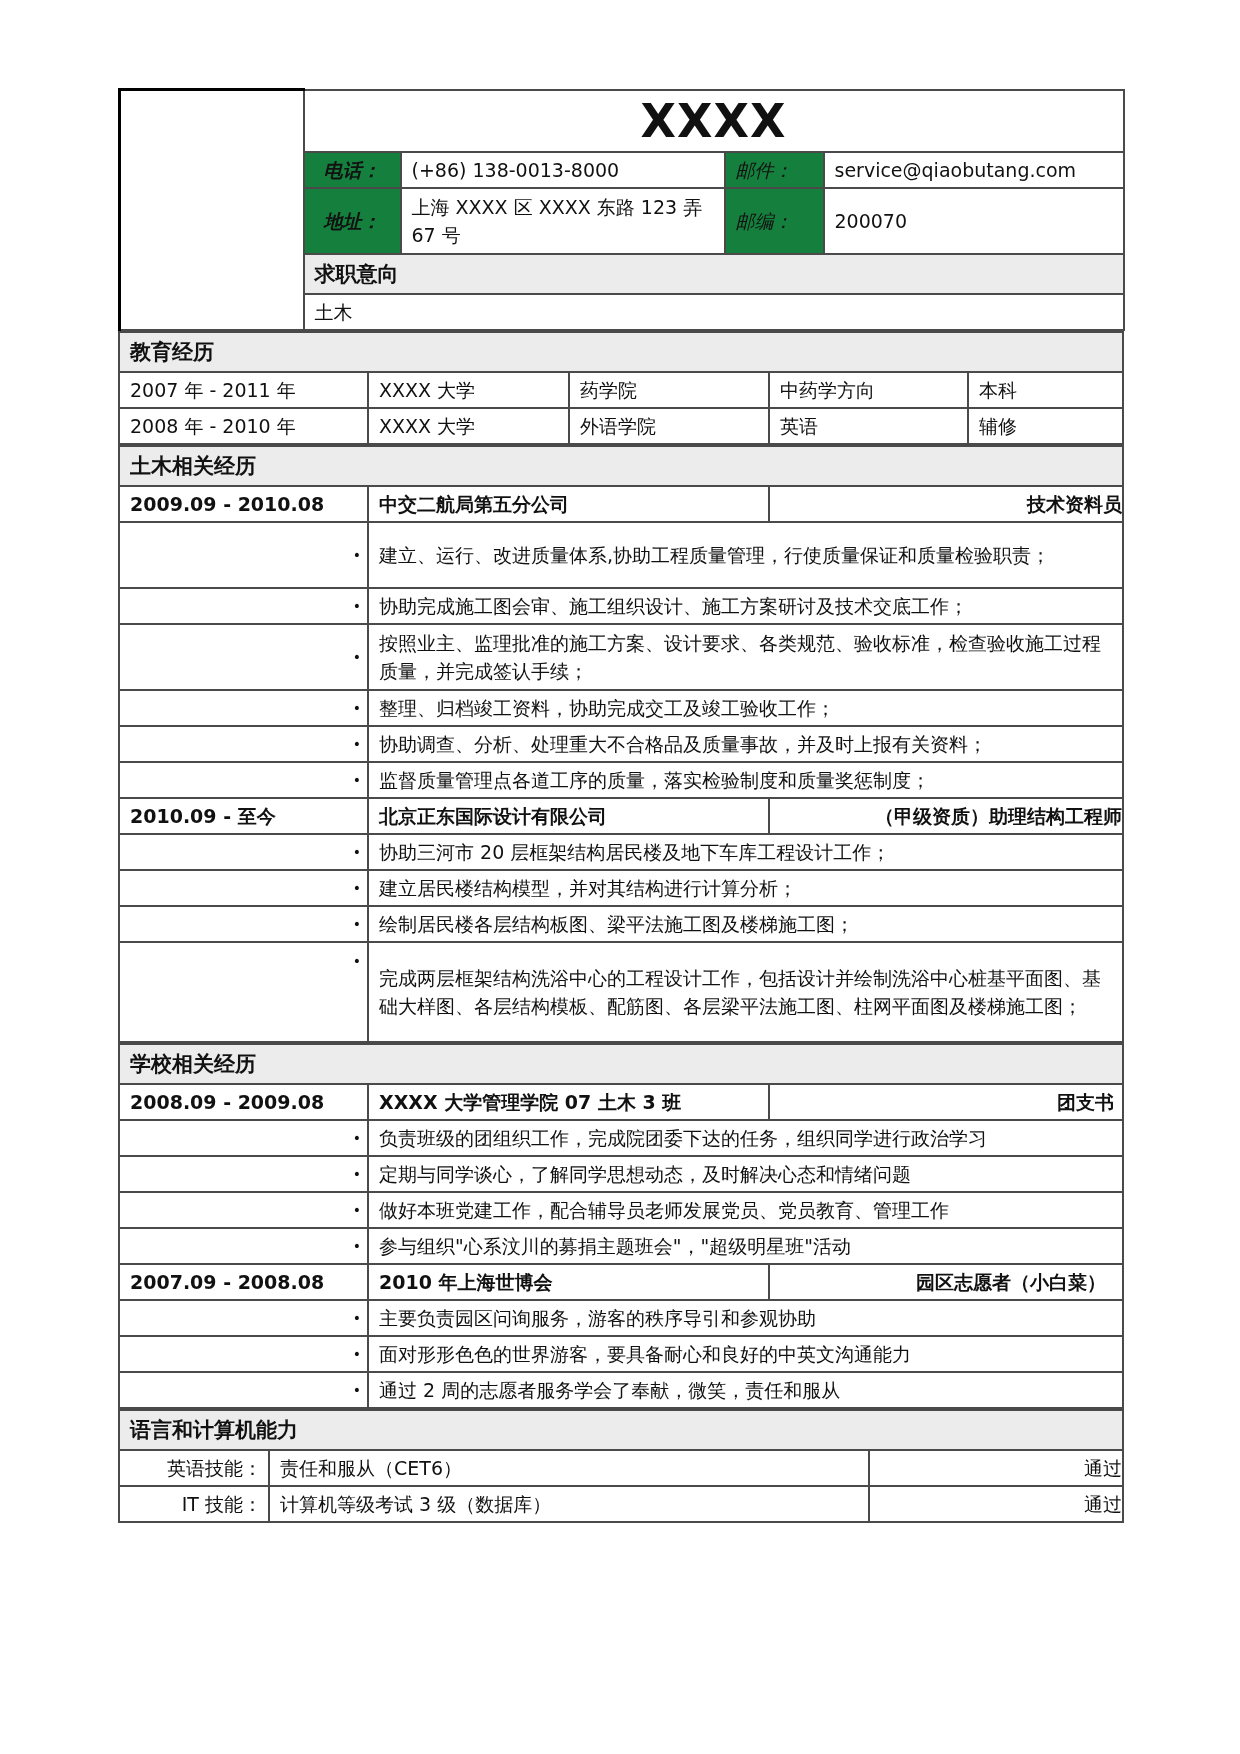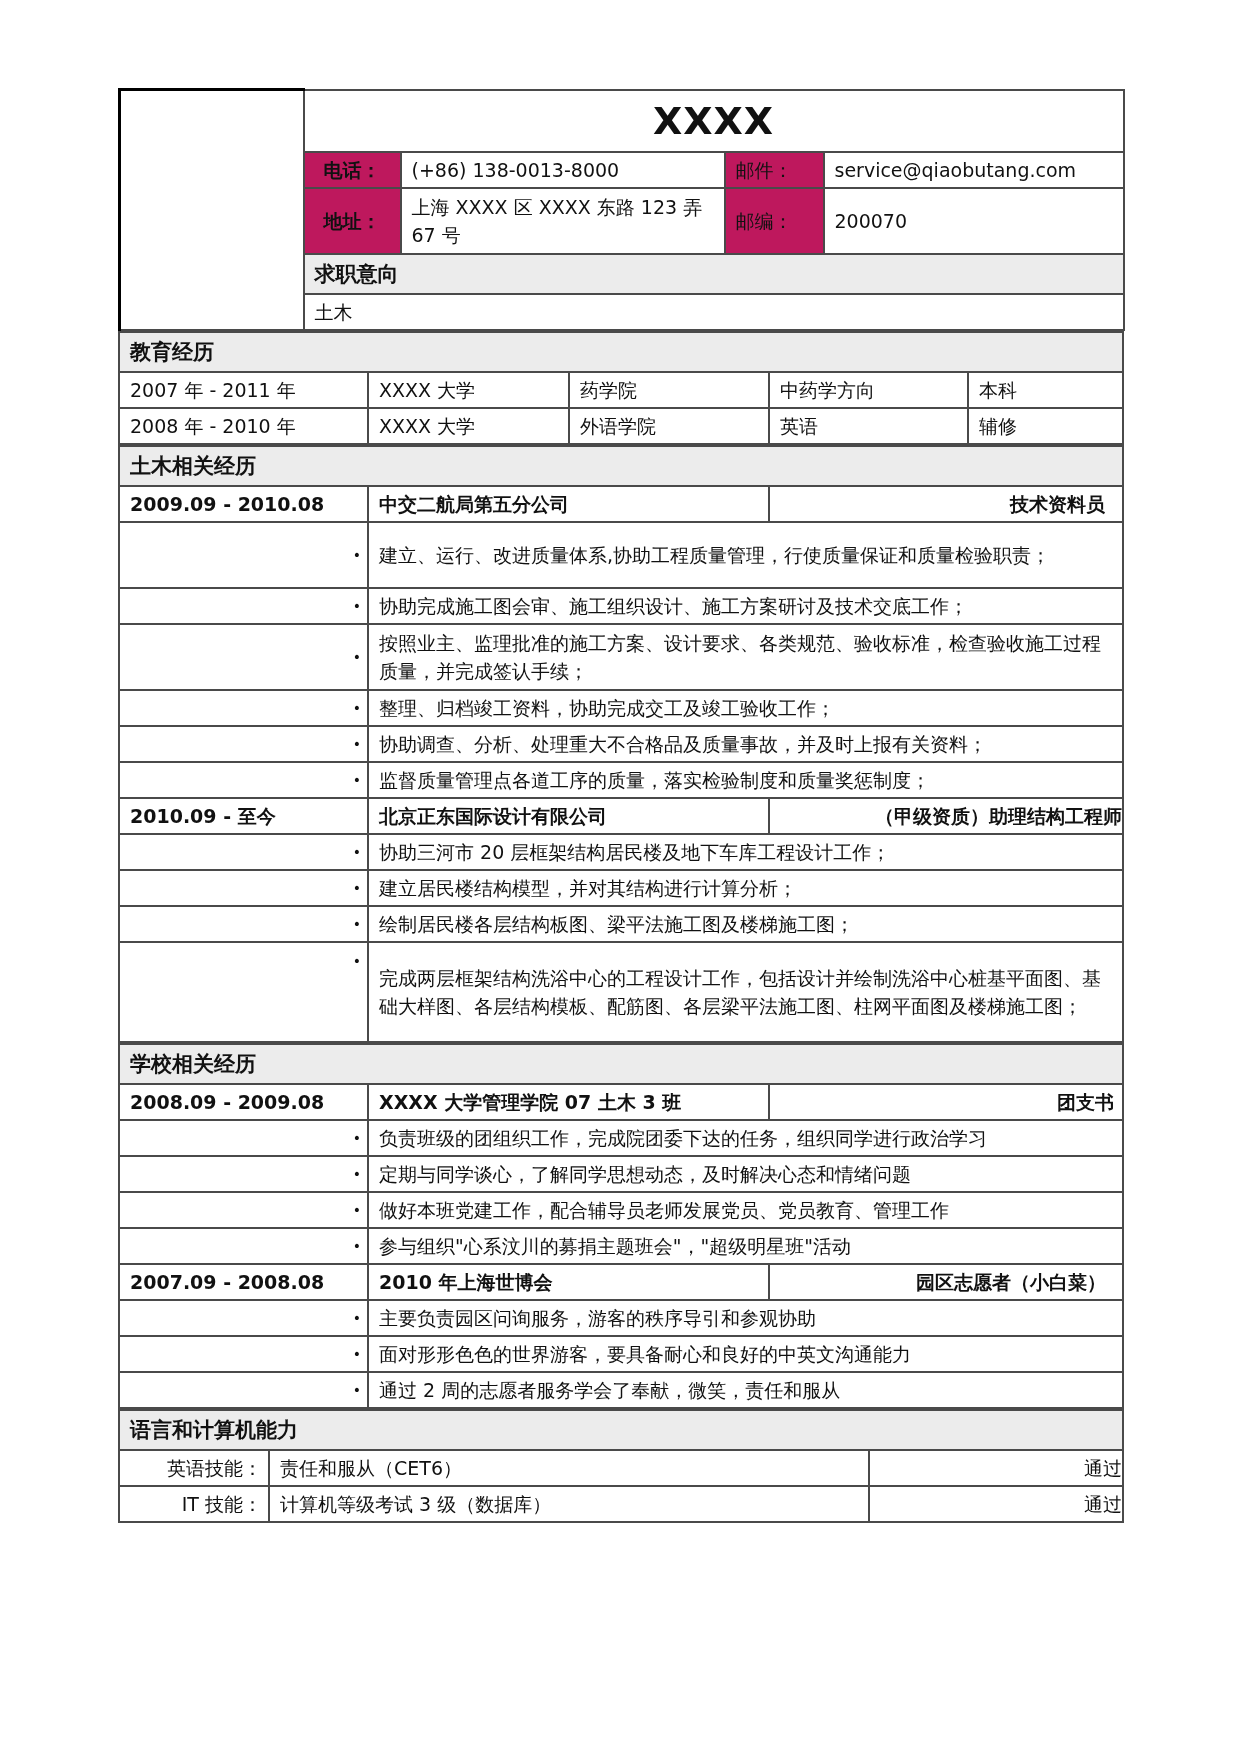--- a/index.html
+++ b/index.html
@@ -1,26 +1,26 @@
 <!DOCTYPE html>
 <html><head>
 <meta charset="utf-8">
 <style>
   html, body { margin: 0; padding: 0; background: #ffffff; }
   body { width: 1240px; height: 1754px; position: relative; font-family: "DejaVu Sans", "Liberation Sans", sans-serif; color: #111; }
   .page { position: absolute; left: 118px; top: 88px; width: 1004px; }
   table { border-collapse: collapse; width: 1004px; table-layout: fixed; }
   td { border: 2px solid #4a4a4a; padding: 0 10px; font-size: 19px; height: 34px; vertical-align: middle; line-height: 28px; overflow: hidden; white-space: nowrap; }
   .wrap { white-space: normal; margin-top: 10px; }
-  .gray { background: #be185d; }
+  .gray { background: #15803d; font-style: italic; }
   .sec { background: #ececec; font-weight: bold; font-size: 21px; height: 38px; }
   .bold { font-weight: bold; }
   .right { text-align: right; }
   .center { text-align: center; }
-  .title { font-size: 38px; font-weight: bold; text-align: center; height: 60px; letter-spacing: 1px; }
+  .title { font-size: 46px; font-weight: bold; text-align: center; height: 60px; letter-spacing: 1px; }
   .photo { border-left: 3px solid #000; border-top: 3px solid #000; }
   .bullet { text-align: right; padding-right: 6px; font-size: 14px; }
   .tall2 { height: 64px; }
   .tall3 { height: 94px; }
 </style>
 </head>
 <body>
 
 <div class="page">
 
@@ -94,21 +94,21 @@
         <col style="width:354px">
     </colgroup>
     <tbody>
         <tr>
           <td class="sec" colspan="3">土木相关经历</td>
         </tr>
 
     <tr>
       <td class="bold">2009.09 - 2010.08</td>
       <td class="bold">中交二航局第五分公司</td>
-      <td class="bold right" style="padding-right:17px">技术资料员</td>
+      <td class="bold right" style="padding-right:0">技术资料员</td>
     </tr>
     <tr>
           <td class="bullet tall2">•</td>
           <td class="wrap tall2" colspan="2">建立、运行、改进质量体系,协助工程质量管理，行使质量保证和质量检验职责；</td>
         </tr>
     <tr>
           <td class="bullet">•</td>
           <td colspan="2">协助完成施工图会审、施工组织设计、施工方案研讨及技术交底工作；</td>
         </tr>
     <tr>

